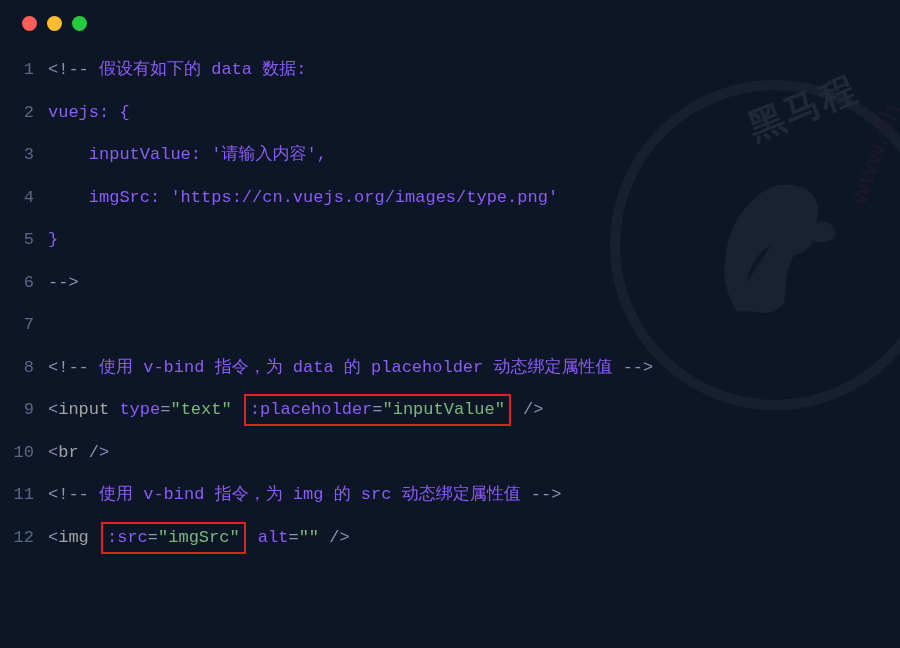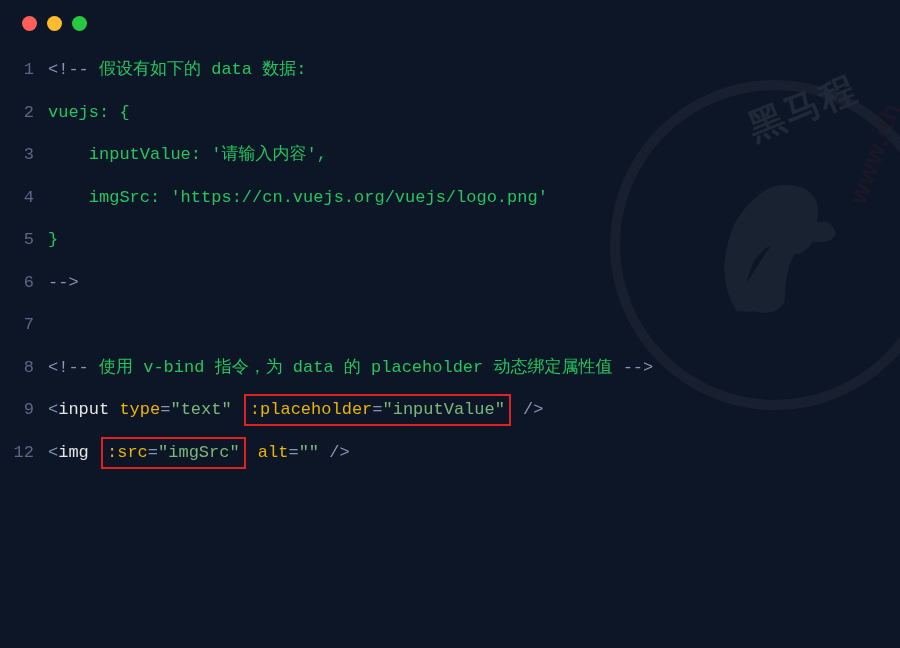--- a/index.html
+++ b/index.html
@@ -47,24 +47,24 @@
     padding-right: 14px;
     user-select: none;
     flex-shrink: 0;
   }
   .line-content {
     flex: 1;
     color: #c0cadd;
   }
 
   .t-punc { color: #8a95b4; }
-  .t-tag  { color: #e5e5e5; }
-  .t-attr { color: #eab308; }
+  .t-tag  { color: #a3a3a3; }
+  .t-attr { color: #8b5cf6; }
   .t-str  { color: #7cb77a; }
-  .t-comment { color: #22c55e; }
+  .t-comment { color: #8b5cf6; }
 
   .highlight-box {
     border: 2.5px solid #e02121;
     padding: 4px 4px 4px 4px;
     display: inline-block;
     line-height: 1.2;
     margin: 0 2px;
   }
 
   
@@ -129,20 +129,22 @@
   <div class="watermark-red">www.ith</div>
   <svg class="watermark-horse" viewBox="0 0 100 100">
     <path d="M30 85 Q20 70 25 50 Q28 35 40 25 Q50 15 65 20 Q75 25 72 38 Q80 36 82 44 Q80 50 70 48 Q66 55 60 55 Q55 65 55 80 Q50 88 40 85 Z M48 50 Q38 55 35 70" fill="#bbb" opacity="0.9"></path>
   </svg>
 </div>
 
 <div class="code-area" id="code-area">
     <div class="code-line"><span class="line-number">1</span><span class="line-content"><span class="t-punc">&lt;!--</span><span class="t-comment"> 假设有如下的 data 数据:</span></span></div>
     <div class="code-line"><span class="line-number">2</span><span class="line-content"><span class="t-comment">vuejs: {</span></span></div>
     <div class="code-line"><span class="line-number">3</span><span class="line-content"><span class="t-comment">    inputValue: '请输入内容',</span></span></div>
-    <div class="code-line"><span class="line-number">4</span><span class="line-content"><span class="t-comment">    imgSrc: 'https://cn.vuejs.org/vuejs/logo.png'</span></span></div>
+    <div class="code-line"><span class="line-number">4</span><span class="line-content"><span class="t-comment">    imgSrc: 'https://cn.vuejs.org/images/type.png'</span></span></div>
     <div class="code-line"><span class="line-number">5</span><span class="line-content"><span class="t-comment">}</span></span></div>
     <div class="code-line"><span class="line-number">6</span><span class="line-content"><span class="t-punc">--&gt;</span></span></div>
     <div class="code-line"><span class="line-number">7</span><span class="line-content"></span></div>
     <div class="code-line"><span class="line-number">8</span><span class="line-content"><span class="t-punc">&lt;!--</span><span class="t-comment"> 使用 v-bind 指令，为 data 的 placeholder 动态绑定属性值 </span><span class="t-punc">--&gt;</span></span></div>
     <div class="code-line"><span class="line-number">9</span><span class="line-content"><span class="t-punc">&lt;</span><span class="t-tag">input</span><span> </span><span class="t-attr">type</span><span class="t-punc">=</span><span class="t-str">"text"</span><span> </span><span class="highlight-box"><span class="t-attr">:placeholder</span><span class="t-punc">=</span><span class="t-str">"inputValue"</span></span><span> </span><span class="t-punc">/&gt;</span></span></div>
+    <div class="code-line"><span class="line-number">10</span><span class="line-content"><span class="t-punc">&lt;</span><span class="t-tag">br</span><span> </span><span class="t-punc">/&gt;</span></span></div>
+    <div class="code-line"><span class="line-number">11</span><span class="line-content"><span class="t-punc">&lt;!--</span><span class="t-comment"> 使用 v-bind 指令，为 img 的 src 动态绑定属性值 </span><span class="t-punc">--&gt;</span></span></div>
     <div class="code-line"><span class="line-number">12</span><span class="line-content"><span class="t-punc">&lt;</span><span class="t-tag">img</span><span> </span><span class="highlight-box"><span class="t-attr">:src</span><span class="t-punc">=</span><span class="t-str">"imgSrc"</span></span><span> </span><span class="t-attr">alt</span><span class="t-punc">=</span><span class="t-str">""</span><span> </span><span class="t-punc">/&gt;</span></span></div>
   </div>
 
 </body></html>

